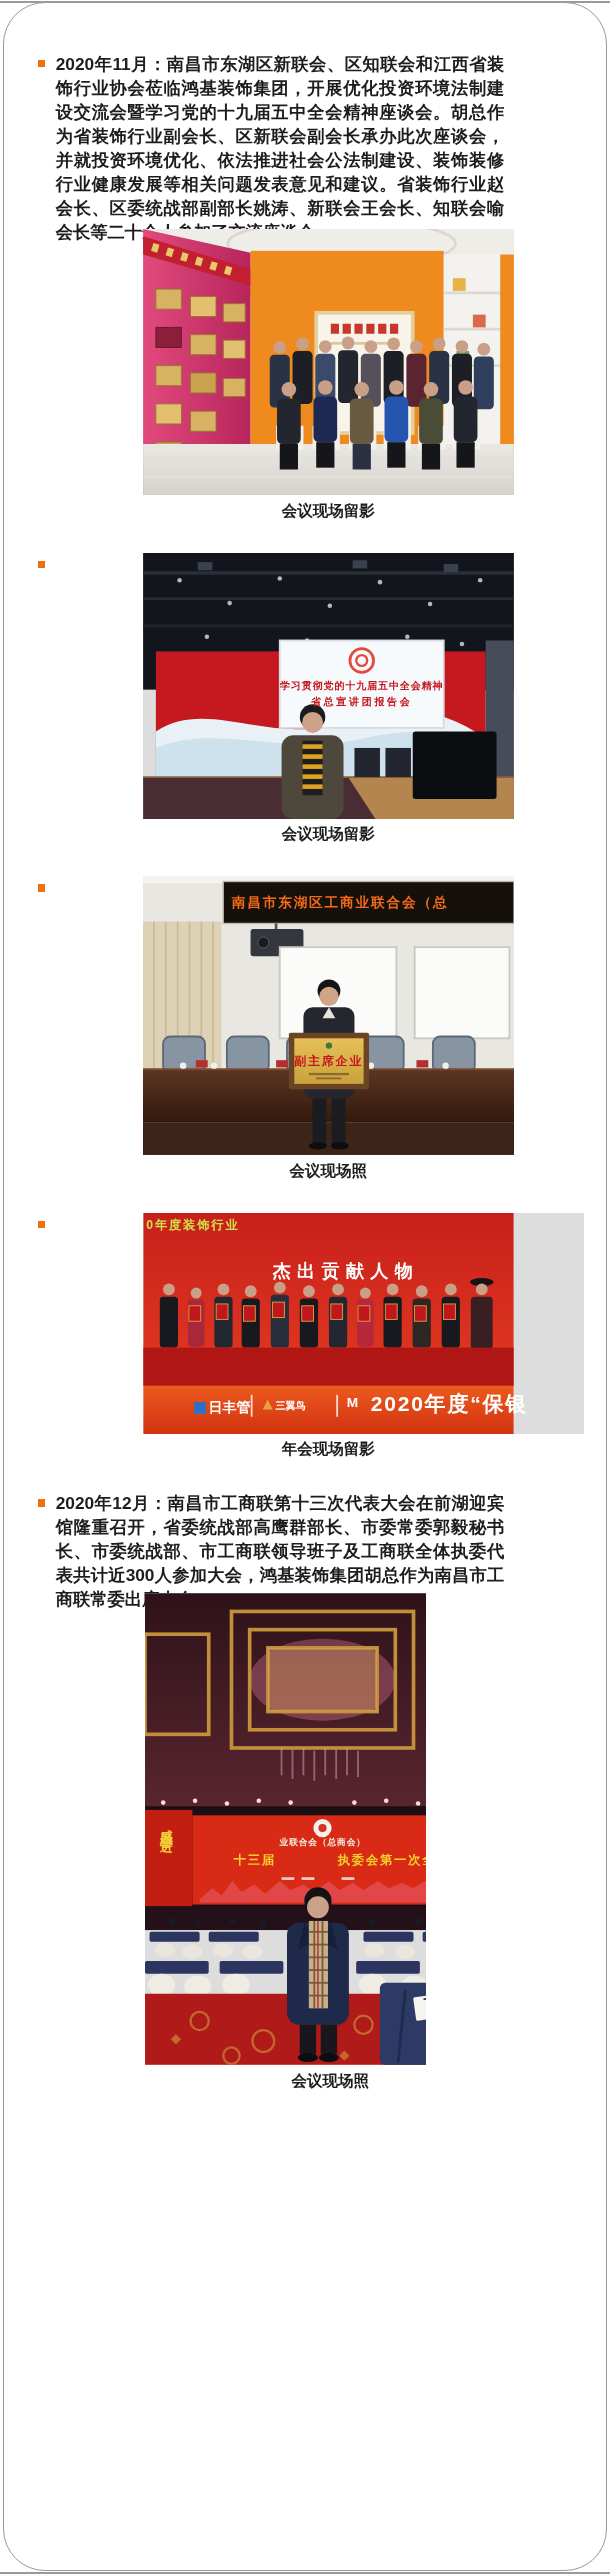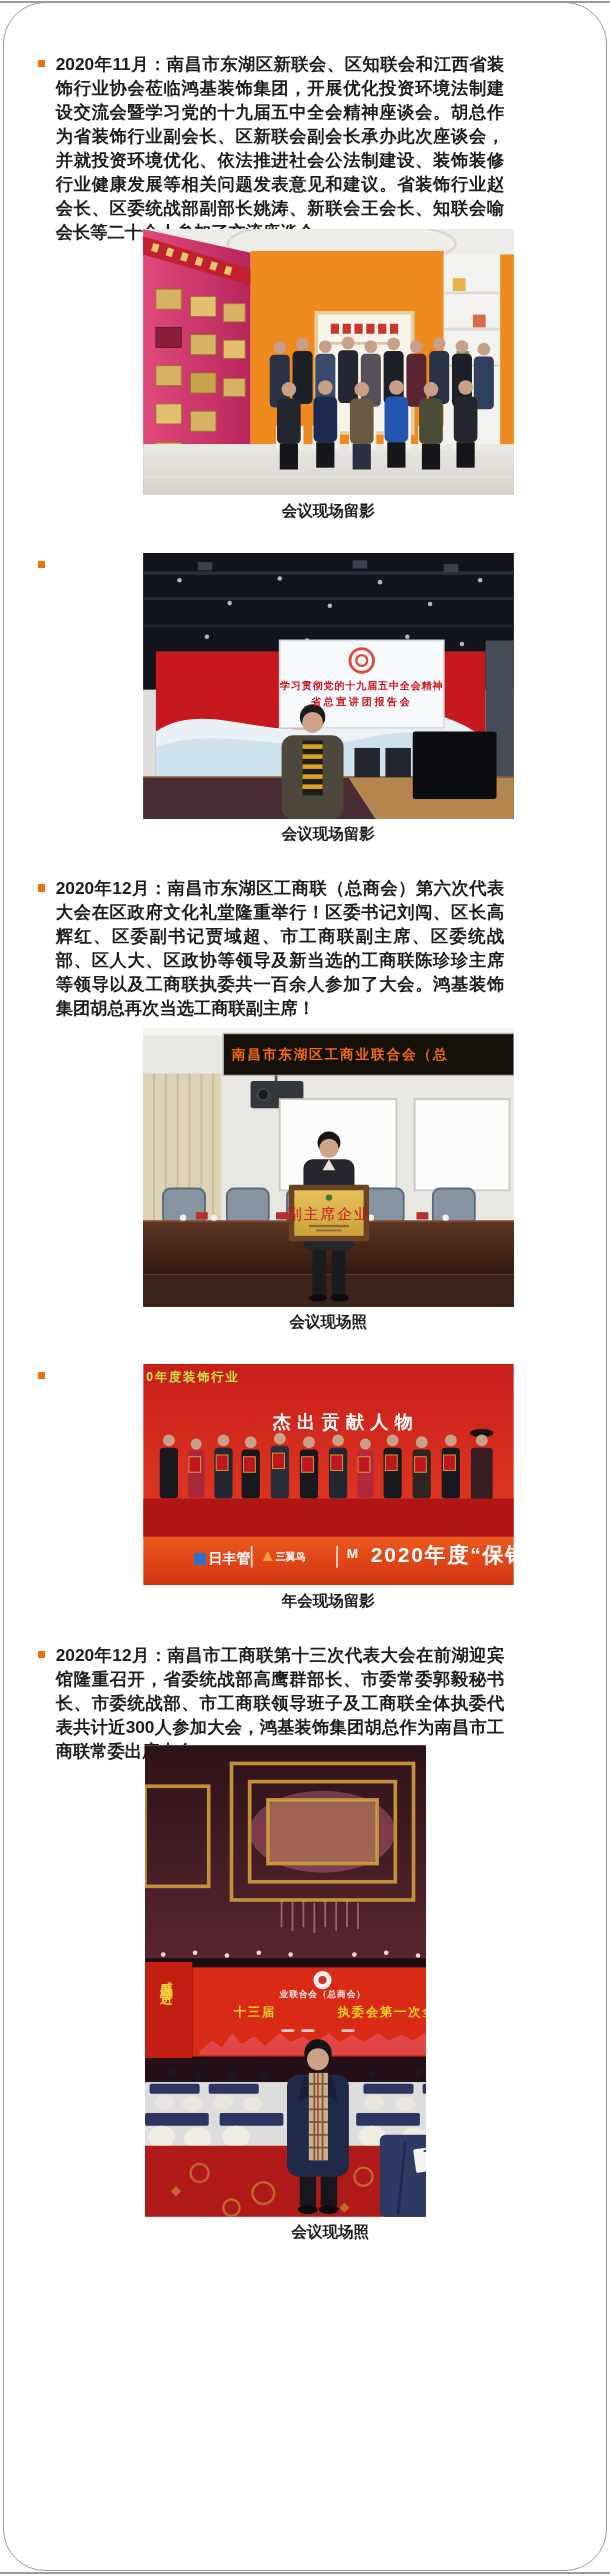--- a/index.html
+++ b/index.html
@@ -28,21 +28,21 @@
   .photo svg{display:block;}
   .figcap{
     font-weight:bold;font-size:15.5px;color:#1d1d1d;text-align:center;margin-top:5.5px;
   }
   .ov{position:absolute;white-space:nowrap;pointer-events:none;}
   
   .p2-l1{left:219px;top:126px;transform:translateX(-50%);color:#c5161d;font-size:10px;font-weight:bold;letter-spacing:0.9px;}
   .p2-l2{left:219px;top:142px;transform:translateX(-50%);color:#c5161d;font-size:10px;font-weight:bold;letter-spacing:2.7px;}
   
   .p3-led{left:89px;top:18px;color:#f26a1a;font-size:13.7px;font-weight:bold;letter-spacing:1.8px;}
-  .p3-plaque{left:186px;top:177px;transform:translateX(-50%);color:#c5161d;font-size:15px;font-weight:normal;letter-spacing:1.8px;}
+  .p3-plaque{left:186px;top:177px;transform:translateX(-50%);color:#c5161d;font-size:12px;font-weight:bold;letter-spacing:1.8px;}
   
   .p4-top{left:3.6px;top:4.6px;color:#cfe04a;font-size:12.3px;font-weight:bold;letter-spacing:1.8px;}
   .p4-title{left:130px;top:46px;color:#ffffff;font-size:18px;font-weight:bold;letter-spacing:6.4px;}
   .p4-logo1{left:51px;top:186px;color:#fff;font-size:14px;font-weight:bold;}
   .p4-logo2{left:120px;top:186px;color:#fff;font-size:10px;font-weight:bold;}
   .p4-logo3{left:204px;top:182px;color:#fff;font-size:13.7px;font-weight:bold;}
   .p4-banner{left:228px;top:177px;color:#fff;font-size:21px;font-weight:bold;letter-spacing:1.8px;}
   .logo-sq{display:inline-block;width:12px;height:12px;background:#2f6fc4;border-radius:1.8px;margin-right:2.7px;vertical-align:-1.8px;}
   .logo-bird{display:inline-block;width:10px;height:10px;background:#e8a23c;margin-right:2.7px;clip-path:polygon(50% 0,100% 100%,0 100%);vertical-align:-0.9px;}
   
@@ -270,21 +270,20 @@
         </svg>
         <span class="ov p2-l1">学习贯彻党的十九届五中全会精神</span>
         <span class="ov p2-l2">省总宣讲团报告会</span>
       </div>
       <figcaption class="figcap">会议现场留影</figcaption>
     </figure>
   </section>
 
   <section class="entry">
     <span class="bullet"></span>
-    <p class="entry-text">2020年12月：南昌市东湖区工商联（总商会）第六次代表大会在区政府文化礼堂隆重举行！区委书记刘闯、区长高辉红、区委副书记贾域超、市工商联副主席、区委统战部、区人大、区政协等领导及新当选的工商联陈珍珍主席等领导以及工商联执委共一百余人参加了大会。鸿基装饰集团胡总再次当选工商联副主席！</p>
     <figure class="photo-block" style="margin:0;margin-left:139px;margin-top:7.3px;">
       <div class="photo" style="width:371px;height:279px;">
         <svg viewBox="0 0 407 306" width="371" height="279">
           <defs>
             <linearGradient id="g3wood" x1="0" y1="0" x2="0" y2="1">
               <stop offset="0" stop-color="#5c3522"></stop>
                 <stop offset="1" stop-color="#33190e"></stop>
             </linearGradient>
             <linearGradient id="g3gold" x1="0" y1="0" x2="0" y2="1">
               <stop offset="0" stop-color="#e7c05a"></stop>
@@ -354,21 +353,21 @@
         <span class="ov p3-led">南昌市东湖区工商业联合会（总</span>
         <span class="ov p3-plaque">副主席企业</span>
       </div>
       <figcaption class="figcap">会议现场照</figcaption>
     </figure>
   </section>
 
   <section class="entry">
     <span class="bullet"></span>
     <figure class="photo-block" style="margin:0;margin-left:139px;margin-top:5.5px;">
-      <div class="photo" style="width:371px;height:221px;margin-top:20px;">
+      <div class="photo" style="width:441px;height:221px;margin-top:20px;">
         <svg viewBox="0 0 407 243" width="371" height="221">
           <defs>
             <linearGradient id="g4red" x1="0" y1="0" x2="0" y2="1">
               <stop offset="0" stop-color="#c81f1b"></stop>
                 <stop offset="1" stop-color="#e23a22"></stop>
             </linearGradient>
             <linearGradient id="g4band" x1="0" y1="0" x2="0" y2="1">
               <stop offset="0" stop-color="#ec5a1e"></stop>
                 <stop offset="1" stop-color="#d13210"></stop>
             </linearGradient>

